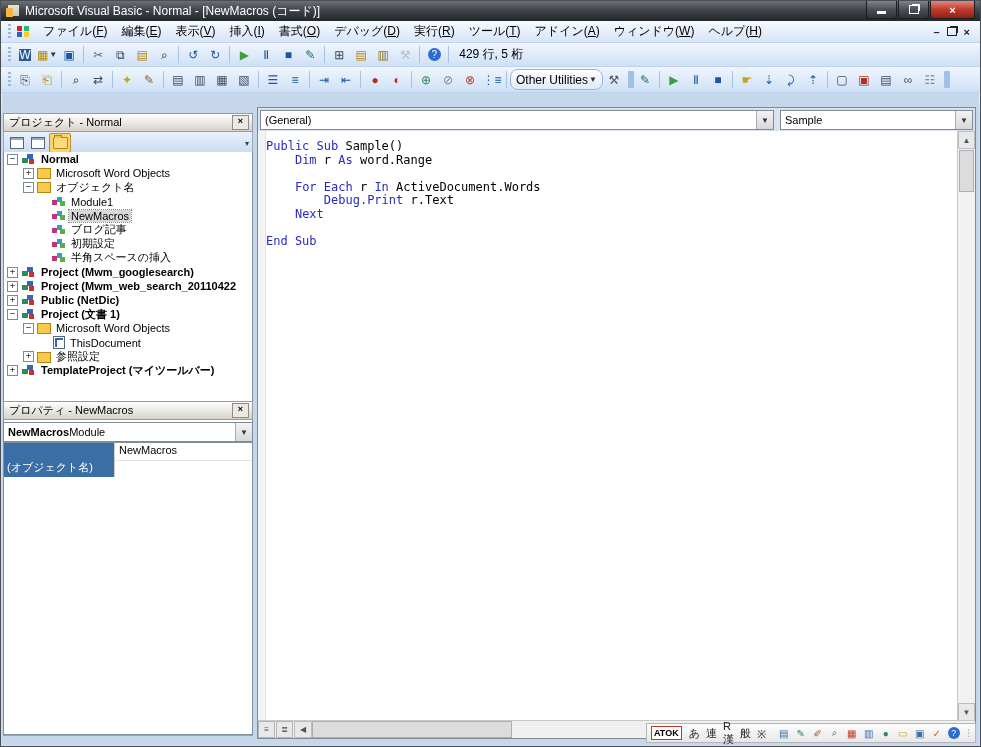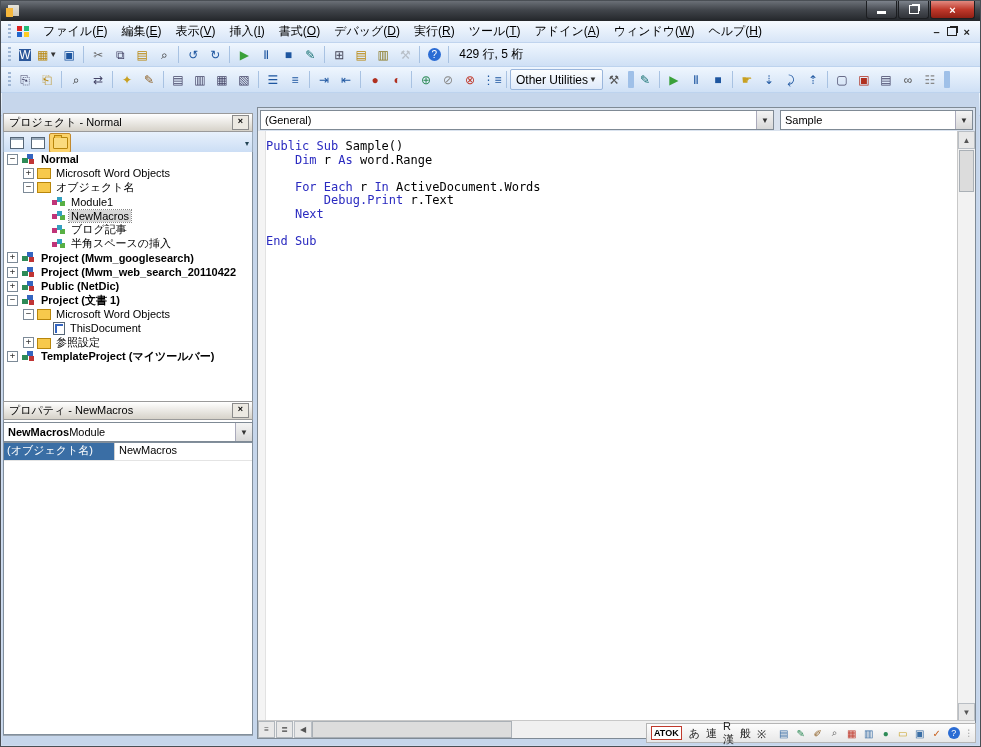--- a/index.html
+++ b/index.html
@@ -37,21 +37,21 @@
   .toolbar{background:linear-gradient(#eff6fe,#cfe0f5);display:flex;align-items:center;
     border-bottom:1px solid #bdd3ee;padding:0 2px 0 4px;}
   .tb1{height:23px;} .tb2{height:25px;} .tb3{height:22px;}
   .tb-btn{min-width:20px;height:19px;display:inline-flex;align-items:center;justify-content:center;
     border-radius:2px;font-size:12px;line-height:1;cursor:default;padding:0 1px;}
   .tb-btn.disabled{opacity:.38;}
   .tb-sep{width:1px;height:17px;background:#a8c2e2;margin:0 3px;flex:none;}
   .tb-text{padding:0 7px;color:#000;white-space:nowrap;}
   .tb-dd{font-size:8px;margin-left:1px;color:#333;}
   .tb-label-btn{height:19px;display:inline-flex;align-items:center;border:1px solid #9ab6dc;
-    background:linear-gradient(#fdfefe,#dfeafa);padding:0 5px;border-radius:2px;white-space:nowrap;}
+    background:linear-gradient(#fdfefe,#dfeafa);padding:0 5px;border-radius:8px;white-space:nowrap;}
   .tb-end{width:6px;height:17px;background:#9fc0e8;margin-left:3px;border-radius:1px;}
   
   .main{position:absolute;left:1px;right:1px;top:92px;bottom:1px;background:#c6d6eb;}
   .left-panel{position:absolute;left:1px;top:20px;width:250px;bottom:9px;}
   .panel-header{height:17px;background:linear-gradient(#ffffff,#d6d2c9);border:1px solid #9a9a9a;
     display:flex;align-items:center;padding:0 3px 0 5px;font-size:11px;color:#000;}
   .close-x{margin-left:auto;width:15px;height:13px;border:1px solid #8b8b8b;background:#ece9e2;
     font-size:9px;font-weight:bold;line-height:11px;text-align:center;color:#000;}
   .proj-toolbar{height:22px;background:linear-gradient(#e8f1fc,#c9dcf4);border:1px solid #9ab;
     border-top:none;display:flex;align-items:center;padding:0 3px;}
@@ -92,21 +92,21 @@
     padding-left:4px;font-size:11px;margin-top:2px;}
   .combo-arrow{margin-left:auto;width:16px;height:100%;background:linear-gradient(#f4f4f4,#d8d8d8);
     border-left:1px solid #aab;display:flex;align-items:center;justify-content:center;font-size:8px;color:#333;}
   .prop-tabs{height:18px;display:flex;align-items:flex-end;padding:2px 2px 0 2px;font-size:11px;}
   .ptab{border:1px solid #8b95a0;border-bottom:none;background:#ece9e2;padding:1px 8px 2px;
     margin-right:2px;border-radius:2px 2px 0 0;}
   .ptab.active{background:#fff;position:relative;top:1px;}
   .prop-grid{position:absolute;left:0;right:0;top:41px;bottom:10px;background:#fff;
     border:1px solid #828f9c;font-size:11px;overflow:hidden;}
   .prop-row{height:17px;display:flex;border-bottom:1px solid #e4e4e4;}
-  .prop-name{width:104px;padding:0 3px;border-right:1px solid #d0d0d0;}
+  .prop-name{width:104px;padding:17px 3px;border-right:1px solid #d0d0d0;}
   .prop-row.selected .prop-name{background:#3a6ea5;color:#fff;}
   .prop-val{padding:1px 4px;}
   
   .code-win{position:absolute;left:255px;top:14px;right:3px;bottom:6px;background:#fff;
     border:1px solid #7f8a95;}
   .combo-row{height:22px;background:#d9e2ee;display:flex;align-items:center;padding:1px 2px;gap:6px;
     border-bottom:1px solid #b9c6d6;}
   .combo{height:18px;background:#fff;border:1px solid #7f8a95;display:flex;align-items:center;
     padding-left:4px;font-size:11px;}
   .combo-left{width:508px;}
@@ -141,20 +141,21 @@
     font-size:10px;border-radius:2px;}
   .atok-dots{margin-left:2px;color:#888;font-size:9px;line-height:5px;}
 </style>
 </head>
 <body>
 
 <div class="window">
 
   <div class="titlebar">
     <span class="app-icon"></span>
+    <span>Microsoft Visual Basic - Normal - [NewMacros (コード)]</span>
     <span class="win-controls">
       <span class="wc">
           <span class="mbar"></span>
         </span>
       <span class="wc">
           <span class="rbox"></span>
         </span>
       <span class="wc wc-close">×</span>
     </span>
   </div>
@@ -465,20 +466,25 @@
             <span class="tlabel">NewMacros</span>
           </div>
           <div class="tree-row" style="padding-left:35px">
             <span class="exp none"></span>
             <span class="ticn icn-module"></span>
             <span class="tlabel">ブログ記事</span>
           </div>
           <div class="tree-row" style="padding-left:35px">
             <span class="exp none"></span>
             <span class="ticn icn-module"></span>
+            <span class="tlabel">初期設定</span>
+          </div>
+          <div class="tree-row" style="padding-left:35px">
+            <span class="exp none"></span>
+            <span class="ticn icn-module"></span>
             <span class="tlabel">半角スペースの挿入</span>
           </div>
           <div class="tree-row" style="padding-left:3px">
             <span class="exp">+</span>
             <span class="ticn icn-project"></span>
             <span class="tlabel bold">Project (Mwm_googlesearch)</span>
           </div>
           <div class="tree-row" style="padding-left:3px">
             <span class="exp">+</span>
             <span class="ticn icn-project"></span>

